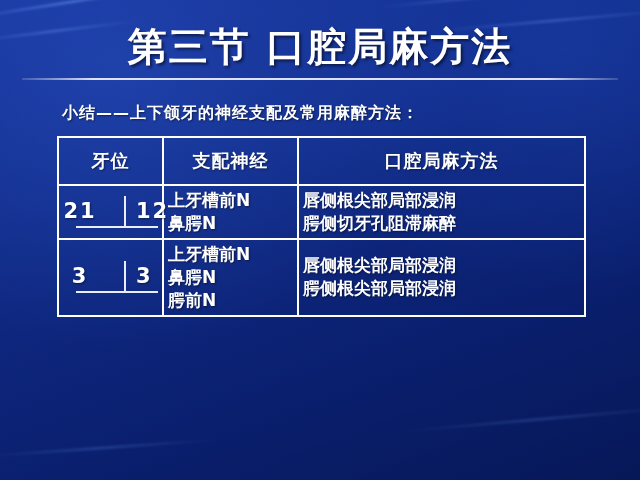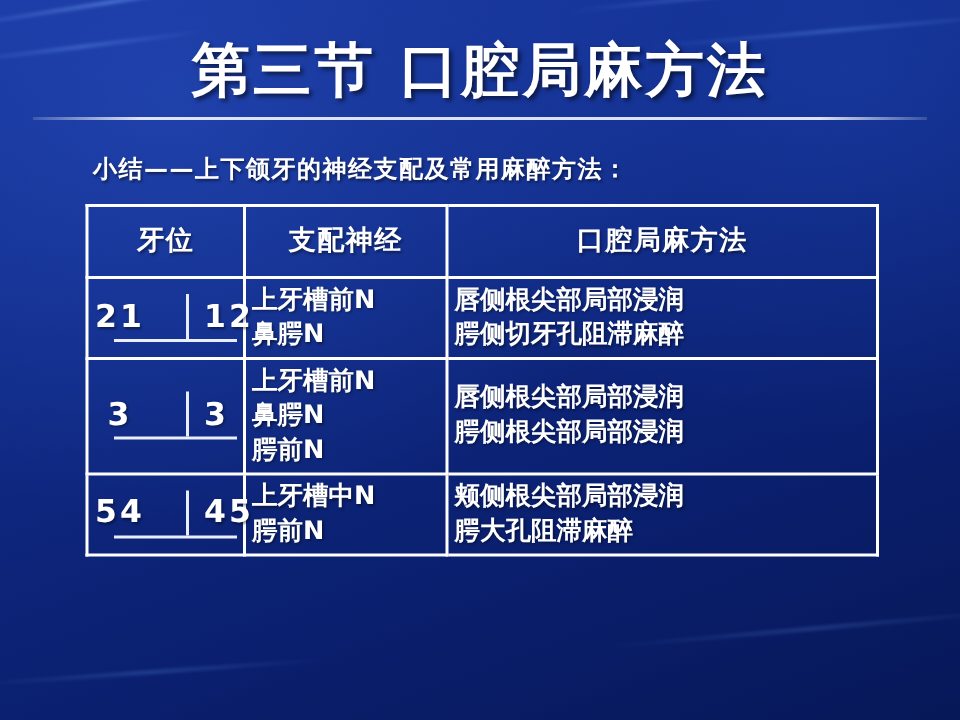--- a/index.html
+++ b/index.html
@@ -223,37 +223,17 @@
           <td class="nerve cell-lines">
             <div>上牙槽前N</div>
             <div>鼻腭N</div>
             <div>腭前N</div>
           </td>
           <td class="method cell-lines">
             <div>唇侧根尖部局部浸润</div>
             <div>腭侧根尖部局部浸润</div>
           </td>
         </tr>
-        <tr>
-          <td class="tooth">
-            <div class="tooth-box">
-              <div class="tooth-row">
-                <span class="tooth-left">54</span>
-                <span class="tooth-vline"></span>
-                <span class="tooth-right">45</span>
-              </div>
-              <div class="tooth-hline"></div>
-            </div>
-          </td>
-          <td class="nerve cell-lines">
-            <div>上牙槽中N</div>
-            <div>腭前N</div>
-          </td>
-          <td class="method cell-lines">
-            <div>颊侧根尖部局部浸润</div>
-            <div>腭大孔阻滞麻醉</div>
-          </td>
-        </tr>
       </tbody>
     </table>
   </div>
 
 </div>
 
 </body></html>

